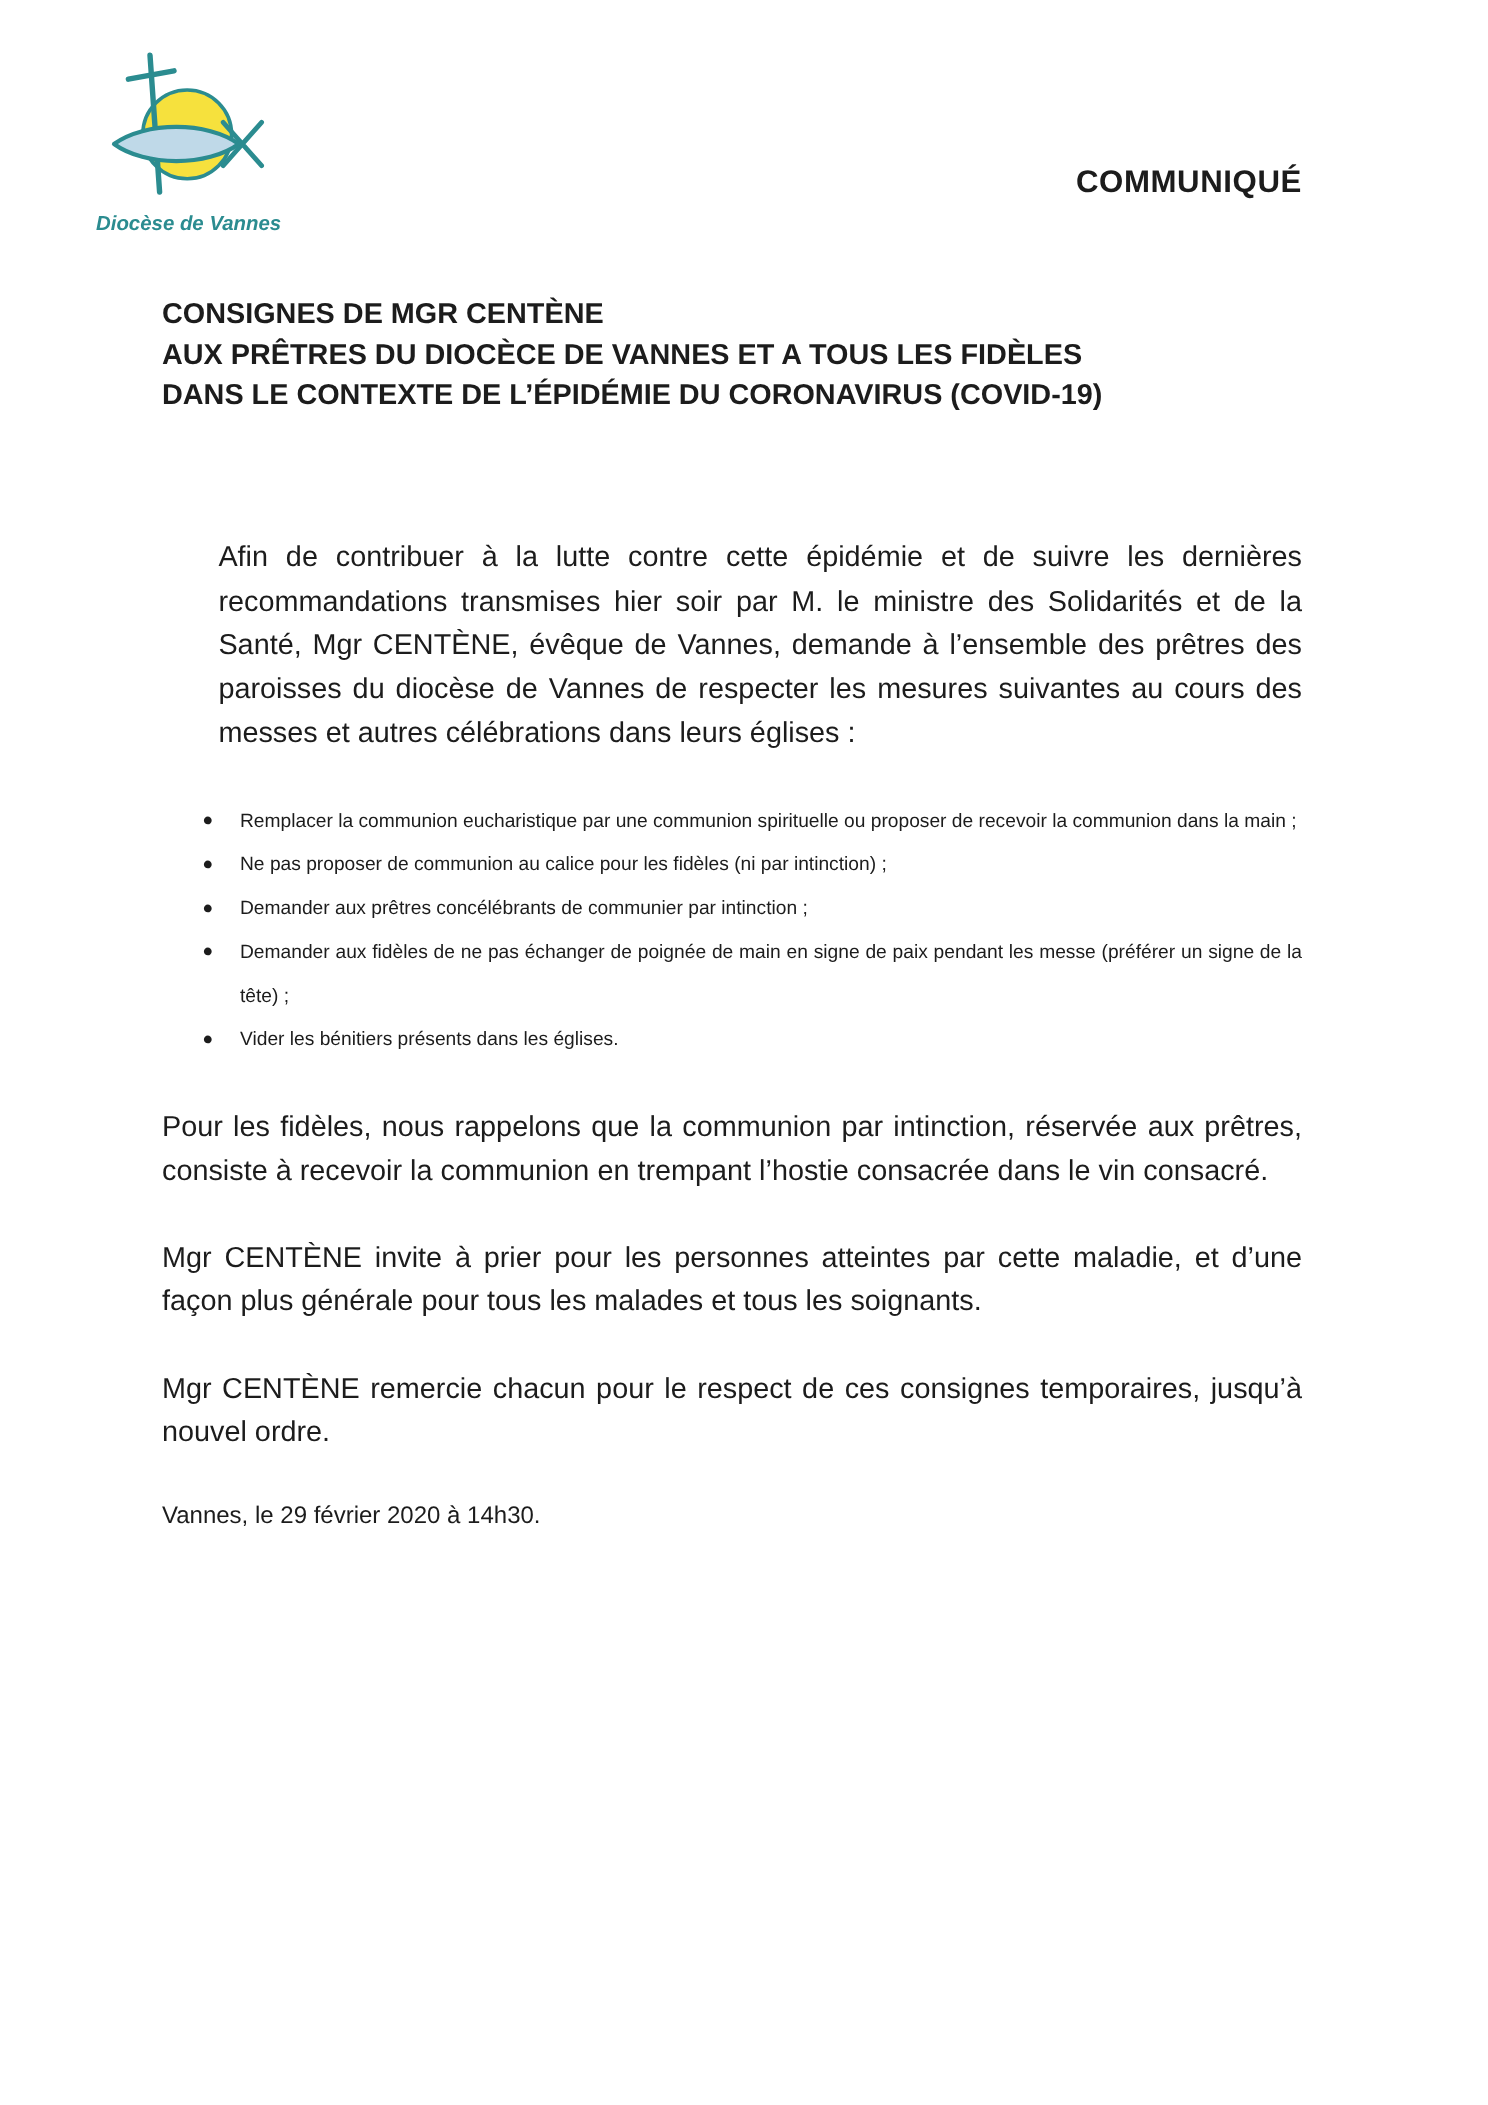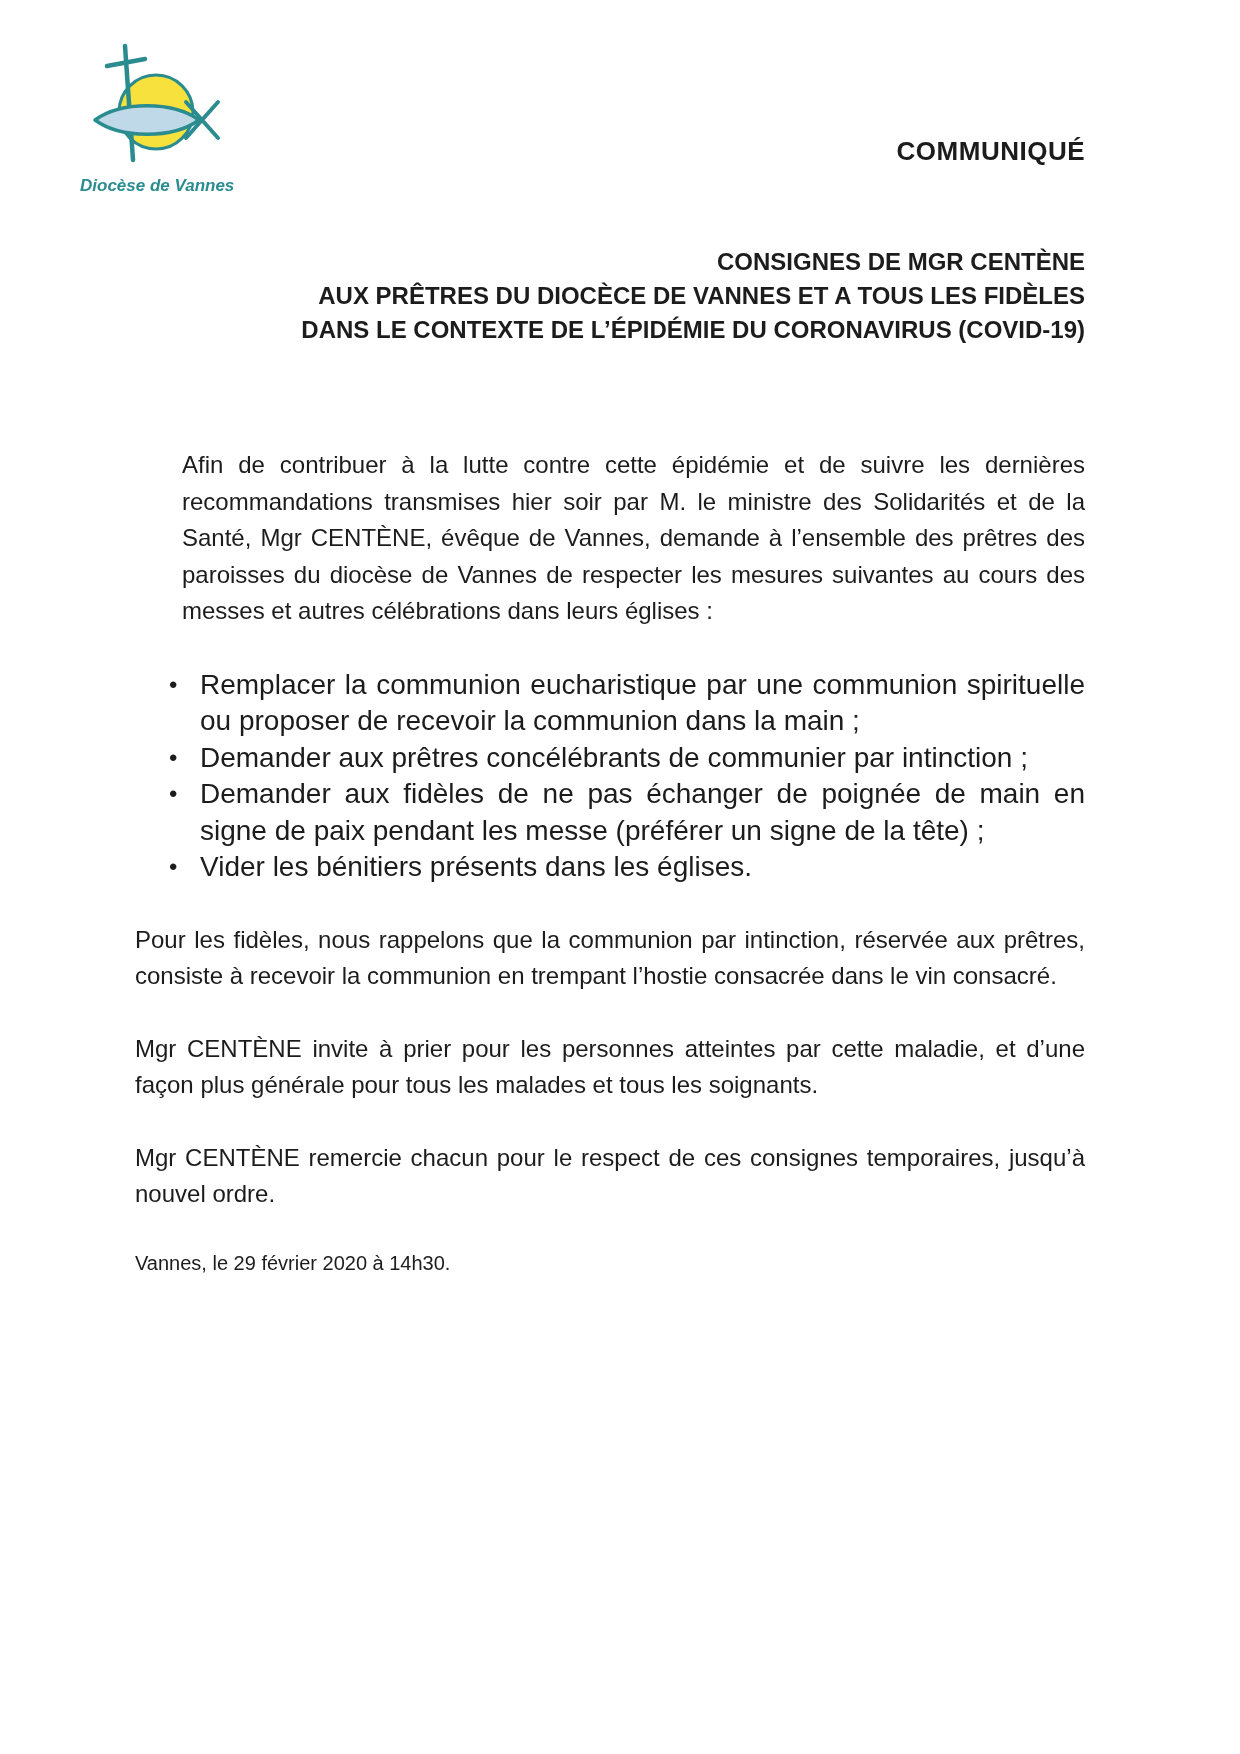--- a/index.html
+++ b/index.html
@@ -43,41 +43,41 @@
   }
   .doc-title {
     margin-top: 136px;
     text-align: right;
     font-size: 26px;
     font-weight: bold;
     letter-spacing: 0.5px;
   }
   .doc-heading {
     margin-top: 78px;
-    text-align: right;
+    text-align: left;
     font-size: 24px;
     font-weight: bold;
     line-height: 34px;
   }
   .para {
     font-size: 24px;
     line-height: 36.5px;
     text-align: justify;
     margin: 36px 0 0 0;
   }
   .para.intro { margin-top: 100px; margin-left: 47px; }
   .bullets {
     list-style: none;
     margin: 37px 0 0 0;
     padding: 0;
   }
   .bullet-item {
     position: relative;
     padding-left: 65px;
-    font-size: 28px;
+    font-size: 16px;
     line-height: 36.5px;
     text-align: justify;
   }
   .bullet-item::before {
     content: "\2022";
     position: absolute;
     left: 34px;
     top: 0;
     font-size: 24px;
   }
@@ -114,20 +114,21 @@
     <div class="doc-heading">
       <div>CONSIGNES DE MGR CENTÈNE</div>
       <div>AUX PRÊTRES DU DIOCÈCE DE VANNES ET A TOUS LES FIDÈLES</div>
       <div>DANS LE CONTEXTE DE L’ÉPIDÉMIE DU CORONAVIRUS (COVID-19)</div>
     </div>
 
     <p class="para intro">Afin de contribuer à la lutte contre cette épidémie et de suivre les dernières recommandations transmises hier soir par M. le ministre des Solidarités et de la Santé, Mgr CENTÈNE, évêque de Vannes, demande à l’ensemble des prêtres des paroisses du diocèse de Vannes de respecter les mesures suivantes au cours des messes et autres célébrations dans leurs églises :</p>
 
     <ul class="bullets">
         <li class="bullet-item">Remplacer la communion eucharistique par une communion spirituelle ou proposer de recevoir la communion dans la main ;</li>
+        <li class="bullet-item">Ne pas proposer de communion au calice pour les fidèles (ni par intinction) ;</li>
         <li class="bullet-item">Demander aux prêtres concélébrants de communier par intinction ;</li>
         <li class="bullet-item">Demander aux fidèles de ne pas échanger de poignée de main en signe de paix pendant les messe (préférer un signe de la tête) ;</li>
         <li class="bullet-item">Vider les bénitiers présents dans les églises.</li>
       </ul>
 
     <p class="para">Pour les fidèles, nous rappelons que la communion par intinction, réservée aux prêtres, consiste à recevoir la communion en trempant l’hostie consacrée dans le vin consacré.</p>
 
     <p class="para">Mgr CENTÈNE invite à prier pour les personnes atteintes par cette maladie, et d’une façon plus générale pour tous les malades et tous les soignants.</p>
 
     <p class="para">Mgr CENTÈNE remercie chacun pour le respect de ces consignes temporaires, jusqu’à nouvel ordre.</p>

